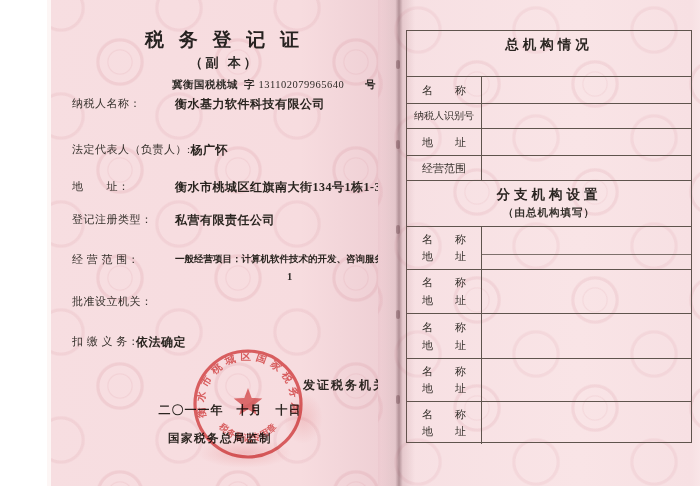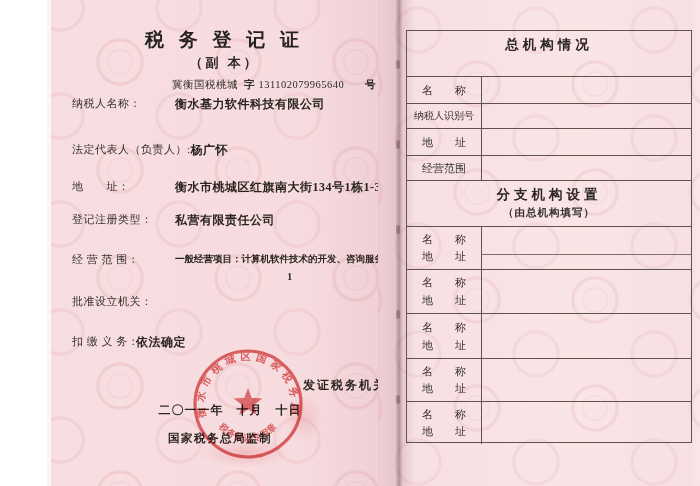--- a/index.html
+++ b/index.html
@@ -36,21 +36,21 @@
     position:absolute;left:334px;top:0;width:34px;height:486px;z-index:5;pointer-events:none;
     background:linear-gradient(90deg,rgba(120,60,70,0) 0%,rgba(140,80,90,.18) 42%,rgba(80,35,45,.42) 53%,rgba(140,80,90,.16) 64%,rgba(120,60,70,0) 100%);
   }
   .edge-left{position:absolute;left:0;top:0;width:4px;height:486px;background:#fdf6f5;z-index:6;}
 
   
   .abs{position:absolute;}
   .doc-title{left:40px;width:275px;top:27px;text-align:center;font-size:19px;font-weight:bold;letter-spacing:5px;color:#262220;}
   .doc-subtitle{left:40px;width:275px;top:54px;text-align:center;font-size:13px;font-weight:bold;letter-spacing:3px;color:#2b2724;}
   .serial-line{left:0;width:352px;top:78px;font-size:10.5px;white-space:nowrap;}
-  .serial-region{margin-left:125px;font-weight:normal;letter-spacing:.5px;}
+  .serial-region{margin-left:125px;font-weight:bold;letter-spacing:.5px;}
   .serial-zi{margin-left:6px;font-weight:bold;}
   .serial-number{margin-left:4px;font-family:"Liberation Serif","DejaVu Serif",serif;letter-spacing:.5px;text-align:center;}
   .serial-unit{position:absolute;left:318px;top:0;font-weight:bold;}
   .frow{position:absolute;left:25px;width:320px;font-size:11px;white-space:nowrap;}
   .flabel{display:inline-block;color:#35302b;font-weight:500;letter-spacing:.5px;vertical-align:top;}
   .fvalue{font-size:12px;font-weight:600;color:#29241f;letter-spacing:.5px;}
   .fvalue-small{font-size:9.5px;font-weight:600;letter-spacing:0;}
   .note-1{left:240px;top:271px;font-size:10.5px;font-weight:600;}
   .issuer-line{left:60px;width:280px;top:377px;text-align:right;font-size:12px;font-weight:600;letter-spacing:2px;color:#2b2520;}
   .date-line{left:43px;width:280px;top:402px;text-align:center;font-size:12px;font-weight:600;letter-spacing:1px;color:#2b2520;}

